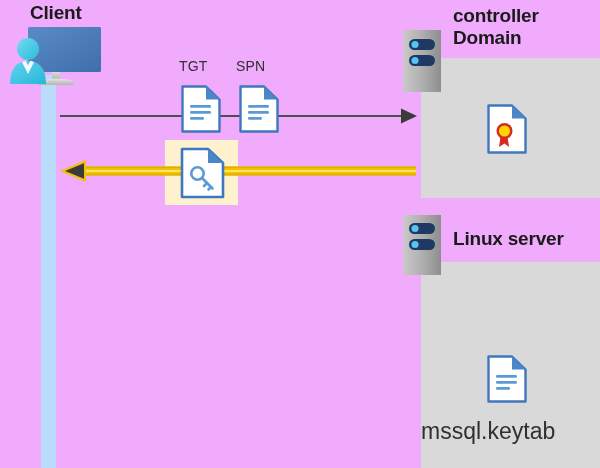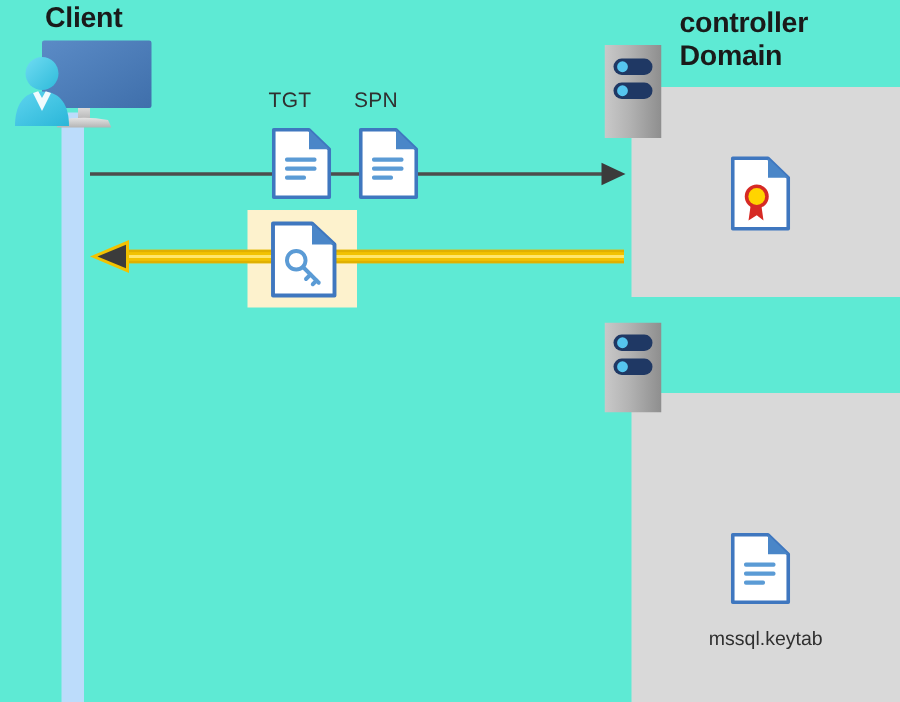--- a/index.html
+++ b/index.html
@@ -7,21 +7,21 @@
     padding: 0;
     background: #ffffff;
   }
   body {
     font-family: "Liberation Sans", sans-serif;
   }
   #canvas {
     position: relative;
     width: 600px;
     height: 468px;
-    background: #5eead4;
+    background: #f0abfc;
     overflow: hidden;
   }
   .abs { position: absolute; }
 
   
   .title-bold {
     font-weight: bold;
     color: #1a1a1a;
     font-size: 19px;
     line-height: 22px;
@@ -76,22 +76,22 @@
     width: 73px;
     height: 65px;
     background: #fdf2cd;
   }
 
   
   #keytab-label {
     left: 421px;
     top: 418px;
     width: 179px;
-    text-align: center;
-    font-size: 13px;
+    text-align: left;
+    font-size: 23px;
     color: #303030;
   }
 
   
   .icon-wrap { position: absolute; line-height: 0; }
 </style>
 </head>
 <body>
 
 <div id="canvas">
@@ -223,20 +223,21 @@
       <path d="M1.5 1.5 H25 L38.5 14.5 V48.5 H1.5 Z" fill="#ffffff" stroke="#3f77bf" stroke-width="2.4" stroke-linejoin="round"></path>
       <path d="M25 1.5 L38.5 14.5 H25 Z" fill="#4a86c8"></path>
 
       <path d="M14 29 L12 43 L17.5 39.5 L22 43 L20 29 Z" fill="#d62a24"></path>
 
       <circle cx="17.5" cy="27" r="8" fill="#d62a24"></circle>
       <circle cx="17.5" cy="27" r="5.6" fill="#ffd400"></circle>
     </svg>
   </div>
 
+  <div class="abs title-bold" id="linux-title">Linux server</div>
 
   <div class="icon-wrap" style="left:403px; top:215px;">
     <svg width="38" height="60" viewBox="0 0 38 60" xmlns="http://www.w3.org/2000/svg">
       <defs>
         <linearGradient id="srvGrad2" x1="0" y1="0" x2="1" y2="0">
           <stop offset="0" stop-color="#c9c9c9"></stop>
           <stop offset="0.45" stop-color="#b2b2b2"></stop>
           <stop offset="1" stop-color="#8e8e8e"></stop>
         </linearGradient>
       </defs>

